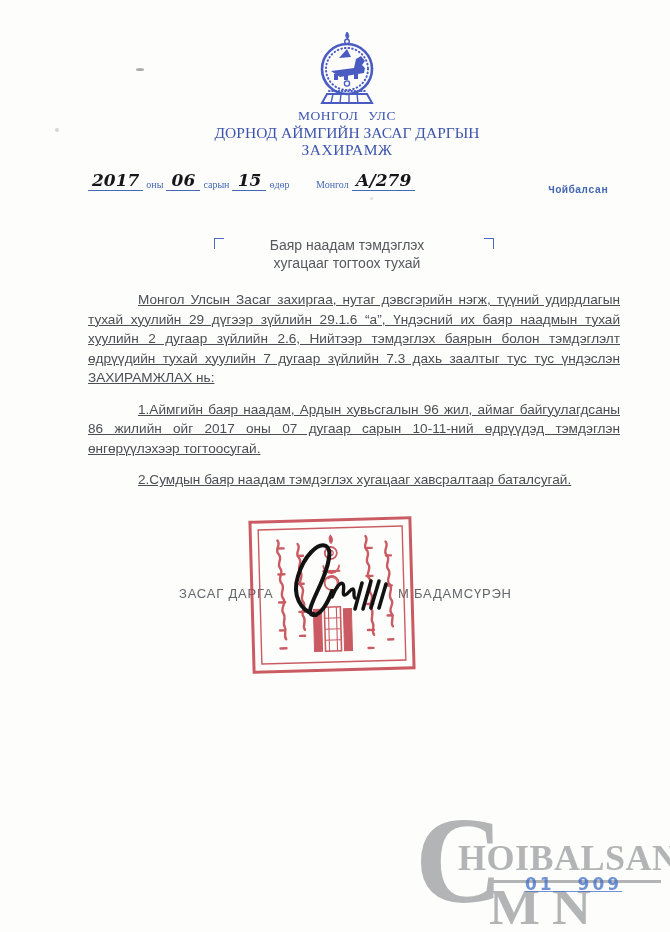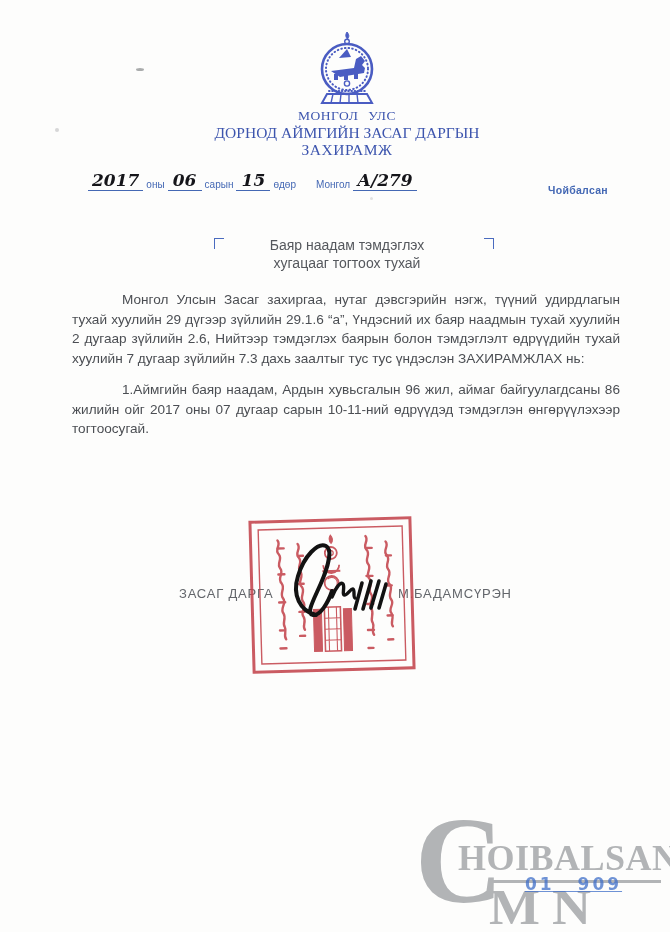--- a/index.html
+++ b/index.html
@@ -17,38 +17,38 @@
     color:#3d55ae;font-family:"Liberation Serif",serif;line-height:16px;
   }
   .lh-country{font-size:13.5px;letter-spacing:.5px;word-spacing:6px;}
   .lh-org{font-size:15.5px;margin-top:1px;}
   .lh-doc{font-size:15.5px;margin-top:1px;letter-spacing:.5px;}
   
   .dateline{position:absolute;left:0;top:172px;width:670px;height:30px;color:#4468b4;}
   .dl-left{position:absolute;left:88px;top:0;display:flex;align-items:flex-end;}
   .dl-mid{position:absolute;left:313px;top:0;display:flex;align-items:flex-end;}
   .dl-right{position:absolute;right:62px;top:12px;font-size:10.5px;color:#4468b4;
-            font-family:Liberation Sans, sans-serif;font-weight:bold;letter-spacing:.3px;}
-  .dl-label{font-size:10px;padding:0 3px 1px 3px;font-family:Liberation Sans, sans-serif;}
+            font-family:Liberation Mono, monospace;font-weight:bold;letter-spacing:.3px;}
+  .dl-label{font-size:10px;padding:0 3px 1px 3px;font-family:Liberation Serif, serif;}
   .hand{
     font-family:"DejaVu Serif",serif;font-style:italic;font-weight:bold;
     color:#15151a;font-size:17px;line-height:17px;transform:skewX(-6deg);
     padding:0 4px;
   }
   .u{display:inline-block;border-bottom:1.2px solid #4468b4;min-width:34px;text-align:center;}
   
   .titleblock{position:absolute;left:0;top:236px;width:694px;text-align:center;
     color:#55585d;font-size:14px;line-height:18px;}
   .bracket{position:absolute;width:9px;height:10px;border-color:#4a6bbf;}
   .bracket-l{left:214px;top:2px;border-left:1.5px solid #4a6bbf;border-top:1.5px solid #4a6bbf;}
   .bracket-r{left:484px;top:2px;border-right:1.5px solid #4a6bbf;border-top:1.5px solid #4a6bbf;}
   
   .body{position:absolute;left:72px;top:290px;width:548px;color:#4b4e53;
         font-size:13.6px;line-height:19.5px;text-align:justify;}
-  .body p{margin:0 0 12px 0;text-indent:50px;}
+  .body p{margin:0 0 12px 16px;text-indent:50px;text-decoration:underline;}
   
   .sigrow{position:absolute;left:0;top:586px;width:670px;color:#63666b;
           font-size:13px;letter-spacing:.8px;z-index:1;}
   .sig-title{position:absolute;left:179px;top:0;}
   .sig-name{position:absolute;left:398px;top:0;text-align:right;}
   
   .stamp{position:absolute;left:249px;top:517px;width:166px;height:156px;
          transform:rotate(-1.6deg);opacity:.88;z-index:2;}
   .ink{position:absolute;left:278px;top:531px;width:130px;height:92px;z-index:3;}
   
@@ -120,20 +120,21 @@
   <div class="titleblock">
     <span class="bracket bracket-l"></span>
     <span class="bracket bracket-r"></span>
     <div>Баяр наадам тэмдэглэх</div>
     <div>хугацааг тогтоох тухай</div>
   </div>
 
   <div class="body">
     <p>Монгол Улсын Засаг захиргаа, нутаг дэвсгэрийн нэгж, түүний удирдлагын тухай хуулийн 29 дүгээр зүйлийн 29.1.6 “а”, Үндэсний их баяр наадмын тухай хуулийн 2 дугаар зүйлийн 2.6, Нийтээр тэмдэглэх баярын болон тэмдэглэлт өдрүүдийн тухай хуулийн 7 дугаар зүйлийн 7.3 дахь заалтыг тус тус үндэслэн ЗАХИРАМЖЛАХ нь:</p>
     <p>1.Аймгийн баяр наадам, Ардын хувьсгалын 96 жил, аймаг байгуулагдсаны 86 жилийн ойг 2017 оны 07 дугаар сарын 10-11-ний өдрүүдэд тэмдэглэн өнгөрүүлэхээр тогтоосугай.</p>
+    <p>2.Сумдын баяр наадам тэмдэглэх хугацааг хавсралтаар баталсугай.</p>
   </div>
 
   <div class="sigrow">
     <span class="sig-title">ЗАСАГ ДАРГА</span>
     <span class="sig-name">М.БАДАМСҮРЭН</span>
   </div>
 
   <div class="stamp">
     <svg viewBox="0 0 166 156" width="166" height="156" xmlns="http://www.w3.org/2000/svg">
       <g stroke="#c4454d" fill="none">

